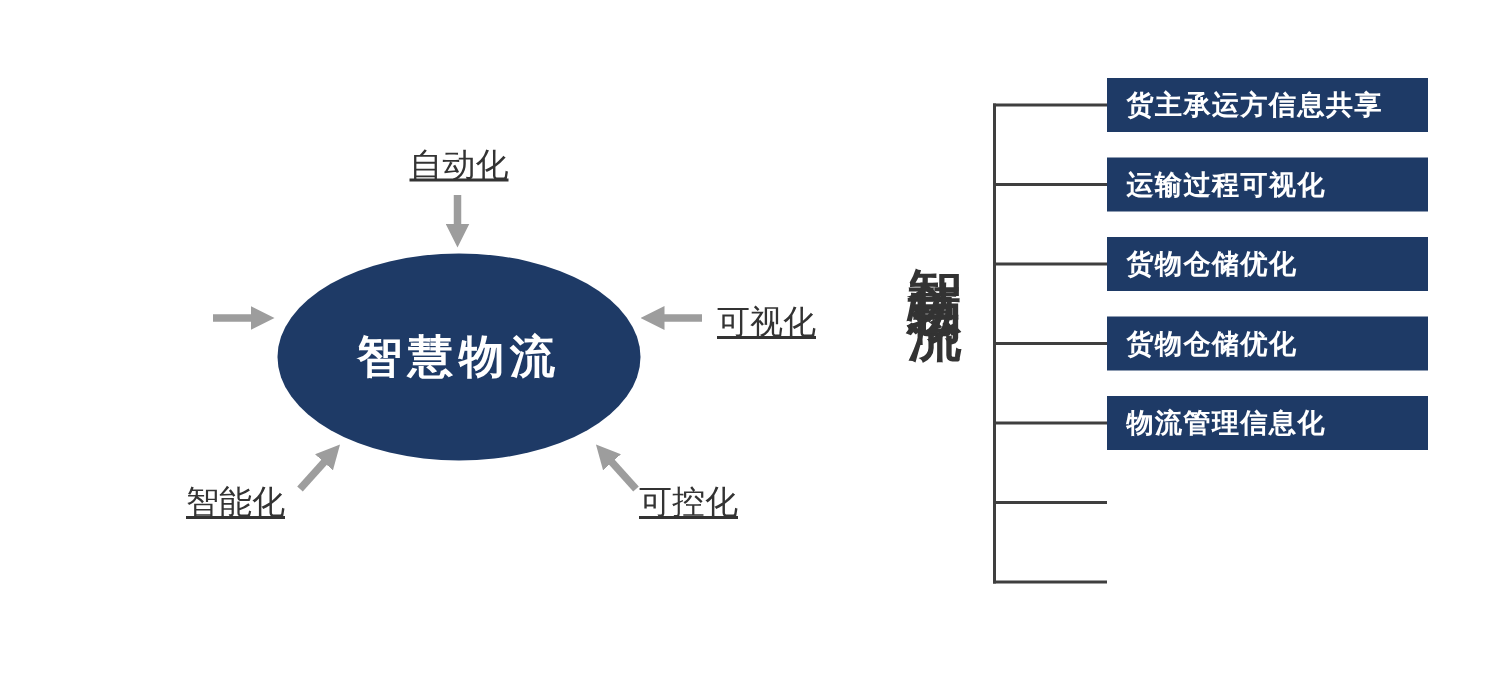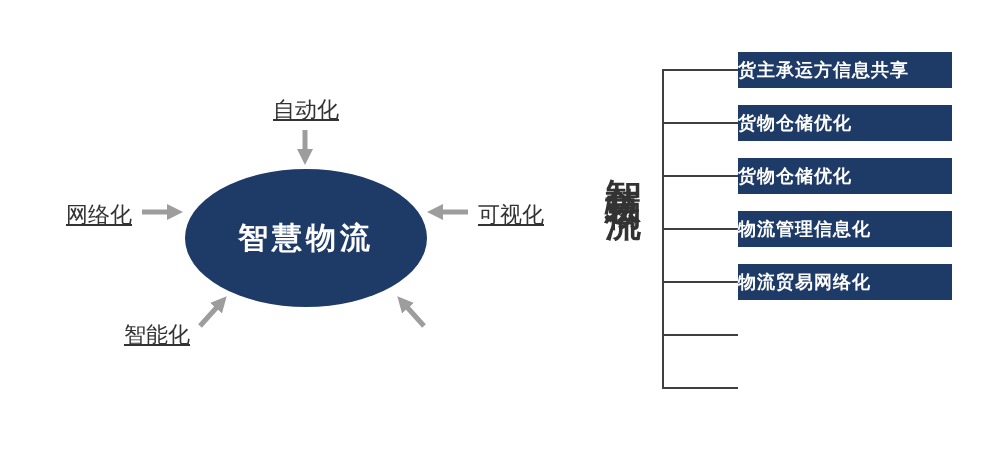--- a/index.html
+++ b/index.html
@@ -41,21 +41,21 @@
   .vline, .hline { position:absolute; background:var(--line); }
   .vline { left:662px; top:69px; width:2px; height:320px; }
   .hline { left:662px; width:76px; height:2px; }
   .boxes {
     position:absolute; left:738px; top:52px; width:214px;
     display:flex; flex-direction:column; gap:17px;
   }
   .box {
     height:36px; background:var(--navy);
     color:#ffffff; font-size:18px; font-weight:bold; letter-spacing:1px;
-    display:flex; align-items:center; padding-left:0;
+    display:flex; align-items:center; padding-left:13px;
   }
 </style>
 </head>
 <body>
 
 <div class="canvas">
 
   <svg class="arrows" width="560" height="460" viewBox="0 0 560 460">
     <defs>
       <marker id="ah" markerUnits="userSpaceOnUse" markerWidth="16" markerHeight="16" refX="3" refY="8" orient="auto">
@@ -67,48 +67,48 @@
     <line x1="468" y1="212" x2="440" y2="212" style="stroke:var(--arrow);stroke-width:5" marker-end="url(#ah)"></line>
     <line x1="200" y1="326" x2="218" y2="306" style="stroke:var(--arrow);stroke-width:5" marker-end="url(#ah)"></line>
     <line x1="424" y1="326" x2="406" y2="306" style="stroke:var(--arrow);stroke-width:5" marker-end="url(#ah)"></line>
   </svg>
 
   <div class="ellipse">
     <span class="hub-label">智慧物流</span>
   </div>
 
   <div class="factor f-top">自动化</div>
-  <div class="factor f-left">网络化</div>
   <div class="factor f-right">可视化</div>
   <div class="factor f-bleft">智能化</div>
+  <div class="factor f-bright">可控化</div>
 
   <div class="v-title">智慧物流</div>
 
   <div>
     <div class="vline"></div>
     <div class="hline" style="top:69px"></div>
     <div class="hline" style="top:122px"></div>
     <div class="hline" style="top:175px"></div>
     <div class="hline" style="top:228px"></div>
     <div class="hline" style="top:281px"></div>
     <div class="hline" style="top:334px"></div>
     <div class="hline" style="top:387px"></div>
   </div>
 
   <div class="boxes">
     <div class="box">
         <span>货主承运方信息共享</span>
       </div>
     <div class="box">
+        <span>运输过程可视化</span>
+      </div>
+    <div class="box">
         <span>货物仓储优化</span>
       </div>
     <div class="box">
         <span>货物仓储优化</span>
       </div>
     <div class="box">
         <span>物流管理信息化</span>
       </div>
-    <div class="box">
-        <span>物流贸易网络化</span>
-      </div>
   </div>
 
 </div>
 
 </body></html>

